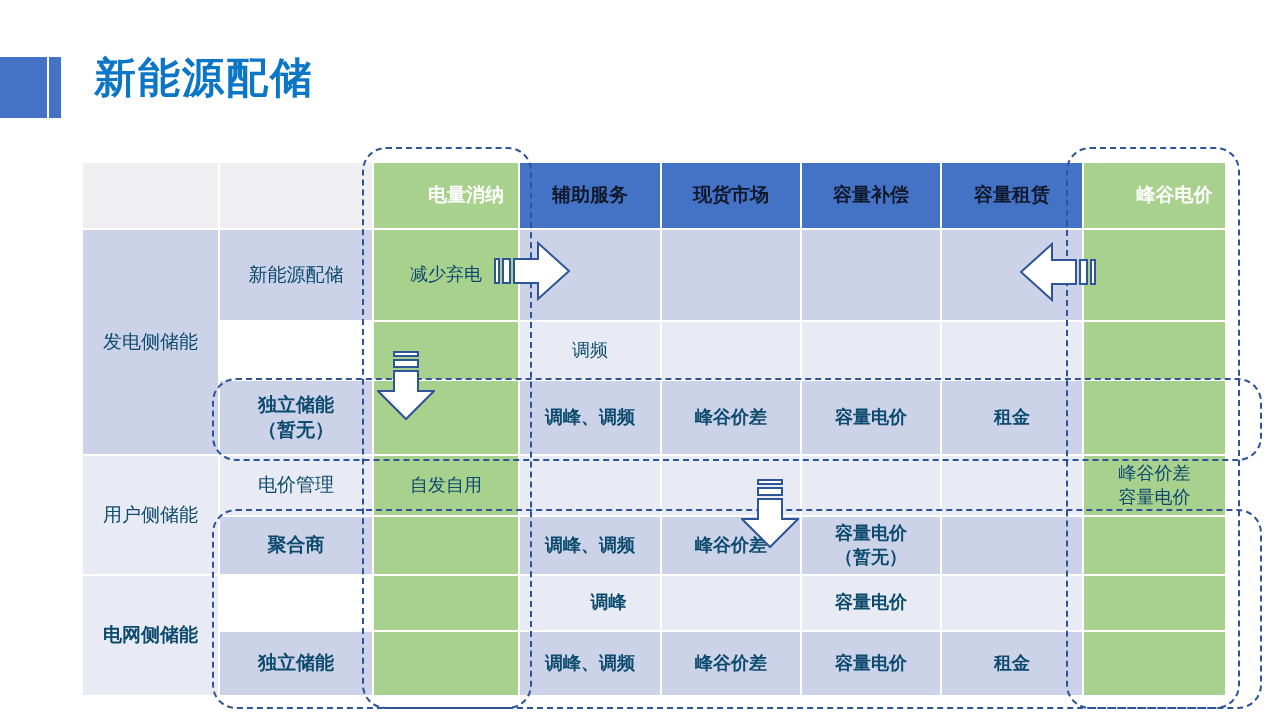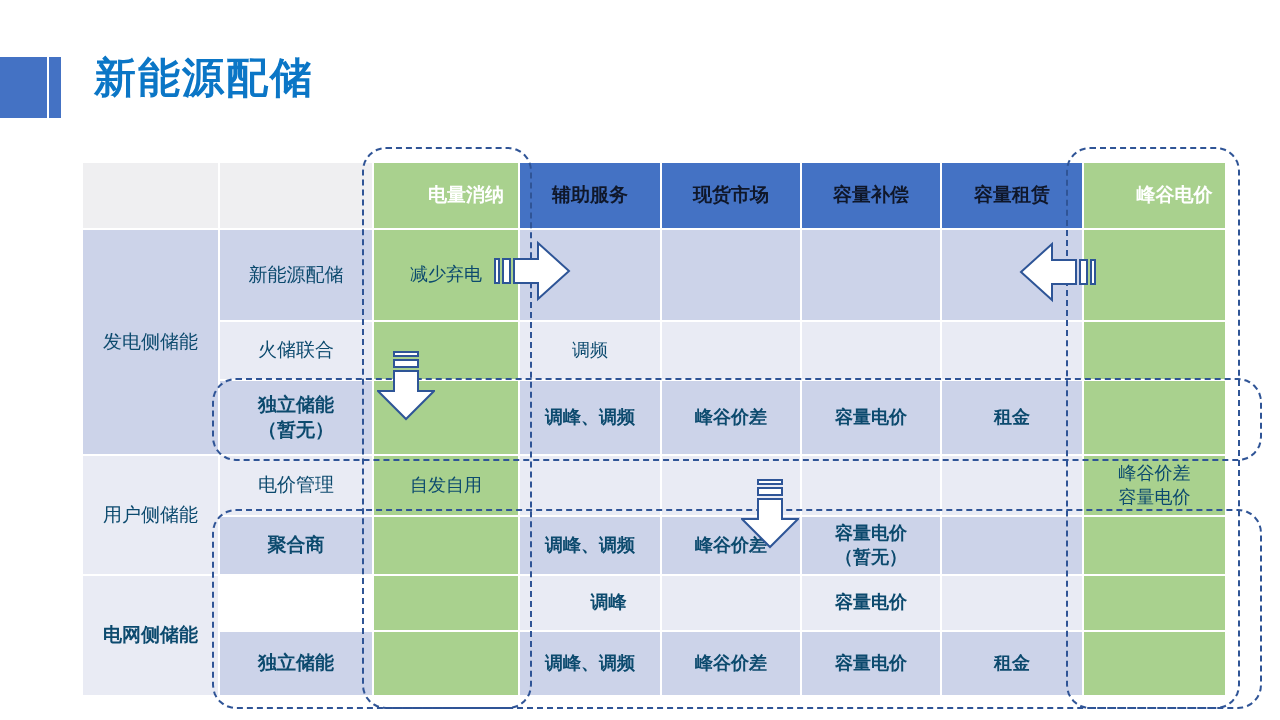--- a/index.html
+++ b/index.html
@@ -69,21 +69,20 @@
       <div class="cell grp band-dark" style="grid-area: 2 / 1 / span 3;">发电侧储能</div>
       <div class="cell grp band-light" style="grid-area: 5 / 1 / span 2;">用户侧储能</div>
       <div class="cell grp band-light bold" style="grid-area: 7 / 1 / span 2;">电网侧储能</div>
       <div class="cell grp band-dark" style="grid-area: 2 / 2;">新能源配储</div>
       <div class="cell cell-green" style="grid-area: 2 / 3;">减少弃电</div>
       <div class="cell band-dark" style="grid-area: 2 / 4;"></div>
       <div class="cell band-dark" style="grid-area: 2 / 5;"></div>
       <div class="cell band-dark" style="grid-area: 2 / 6;"></div>
       <div class="cell band-dark" style="grid-area: 2 / 7;"></div>
       <div class="cell cell-green" style="grid-area: 2 / 8;"></div>
-      <div class="cell grp band-light" style="grid-area: 3 / 2;">火储联合</div>
       <div class="cell cell-green" style="grid-area: 3 / 3;"></div>
       <div class="cell band-light" style="grid-area: 3 / 4;">调频</div>
       <div class="cell band-light" style="grid-area: 3 / 5;"></div>
       <div class="cell band-light" style="grid-area: 3 / 6;"></div>
       <div class="cell band-light" style="grid-area: 3 / 7;"></div>
       <div class="cell cell-green" style="grid-area: 3 / 8;"></div>
       <div class="cell grp band-dark bold" style="grid-area: 4 / 2;">独立储能
 （暂无）</div>
       <div class="cell cell-green bold" style="grid-area: 4 / 3;"></div>
       <div class="cell band-dark bold" style="grid-area: 4 / 4;">调峰、调频</div>

